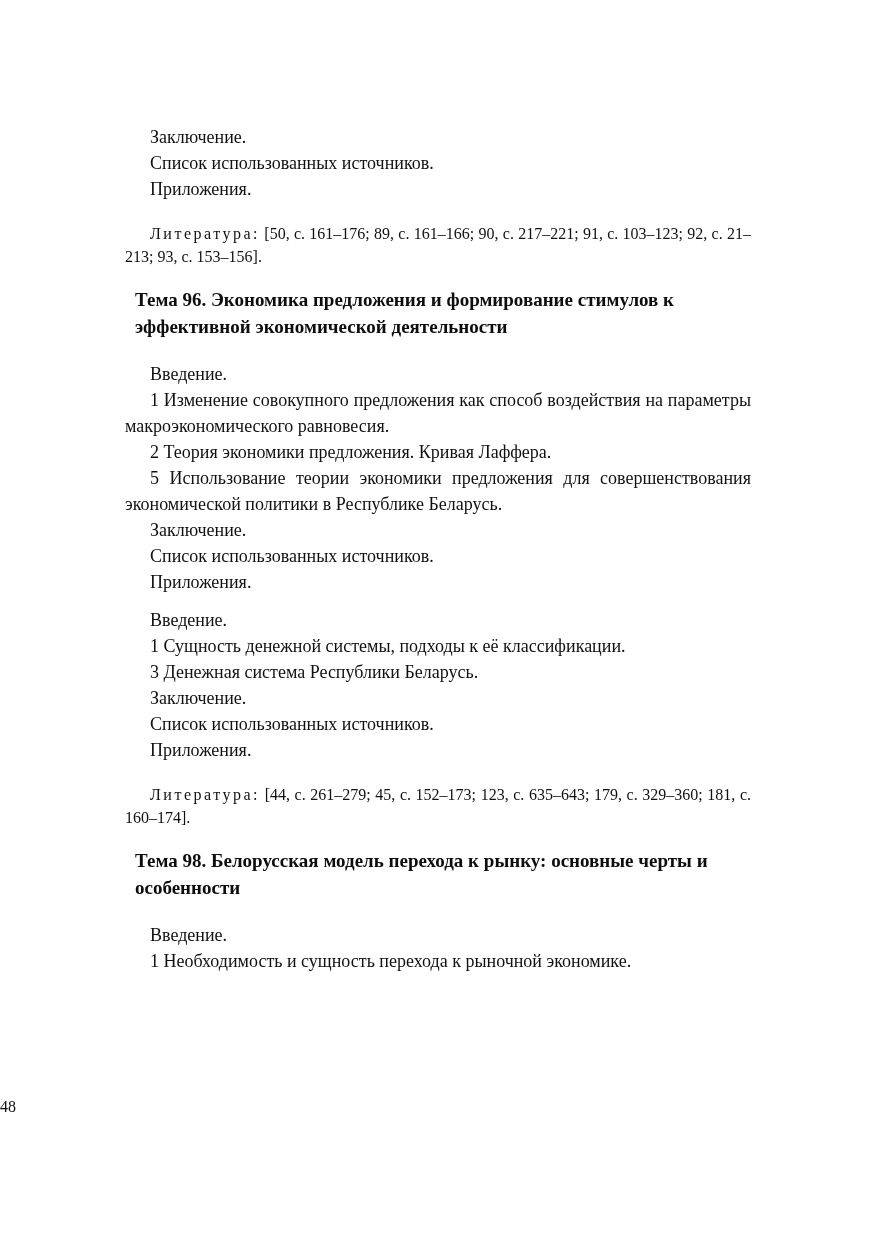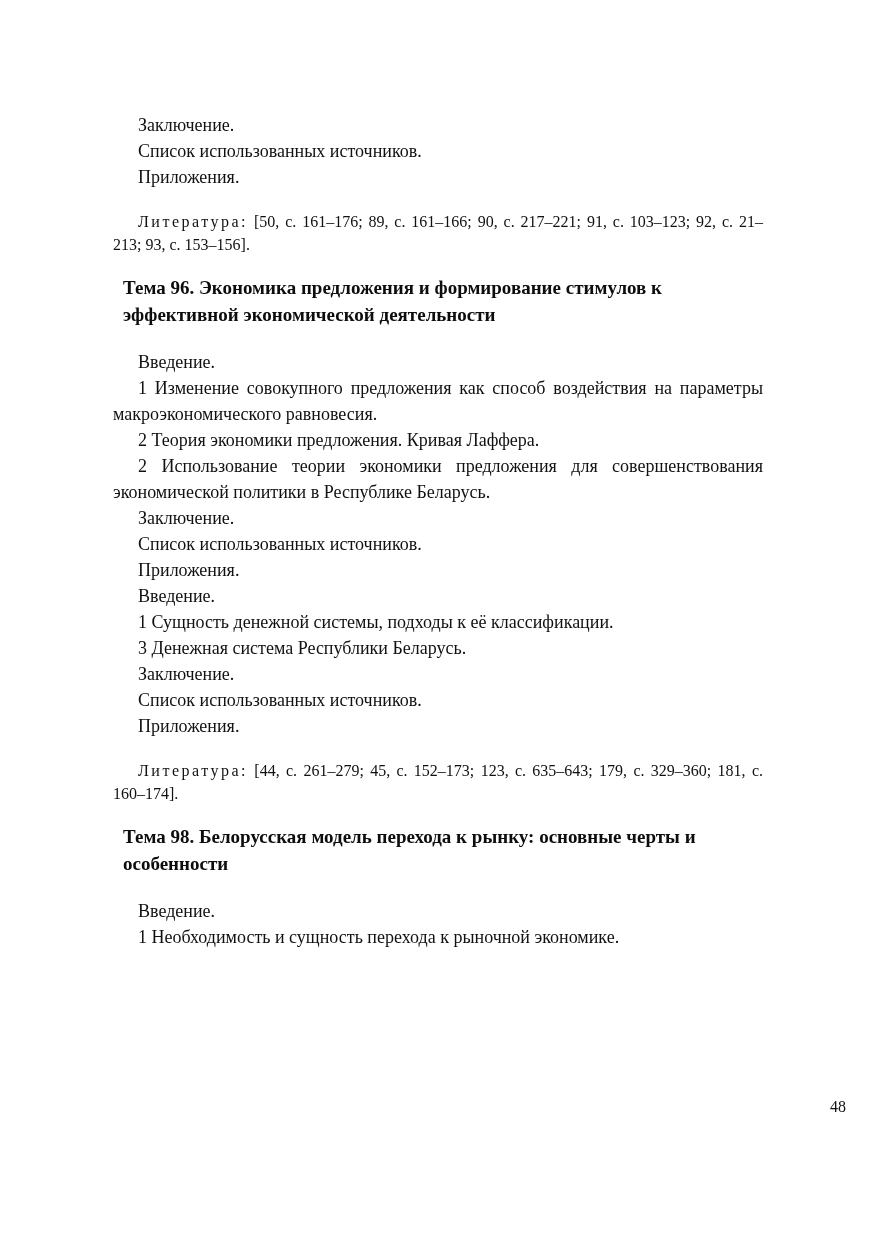--- a/index.html
+++ b/index.html
@@ -7,21 +7,21 @@
     position: relative;
     width: 874px;
     height: 1241px;
     background: #ffffff;
     color: #111111;
     font-family: "Liberation Serif", serif;
     box-sizing: border-box;
     padding: 112px 111px 0 113px;
     overflow: hidden;
   }
-  section { margin: 0; }
+  section { margin: 12px; }
   p.body-line {
     margin: 0;
     font-size: 18px;
     line-height: 26px;
     text-align: justify;
     text-indent: 25px;
   }
   h2.topic-heading {
     margin: 18px 10px 21px 10px;
     font-size: 19px;
@@ -36,21 +36,21 @@
     line-height: 22.5px;
     text-align: justify;
     text-indent: 25px;
   }
   .lit-label { letter-spacing: 2.5px; }
   .page-number {
     position: absolute;
     top: 1096px;
     left: 0;
     width: 846px;
-    text-align: right;
+    text-align: left;
     font-size: 16px;
     line-height: 22px;
     color: #111111;
   }
 </style>
 </head>
 <body>
 
 <div class="page">
 
@@ -59,21 +59,21 @@
     <p class="body-line">Список использованных источников.</p>
     <p class="body-line">Приложения.</p>
     <p class="literature"><span class="lit-label">Литература:</span> <span>[50, с. 161–176; 89, с. 161–166; 90, с. 217–221; 91, с. 103–123; 92, с. 21–213; 93, с. 153–156].</span></p>
   </section>
 
   <section>
     <h2 class="topic-heading">Тема 96. Экономика предложения и формирование стимулов к эффективной экономической деятельности</h2>
     <p class="body-line">Введение.</p>
     <p class="body-line">1 Изменение совокупного предложения как способ воздействия на параметры макроэкономического равновесия.</p>
     <p class="body-line">2 Теория экономики предложения. Кривая Лаффера.</p>
-    <p class="body-line">2 Использование теории экономики предложения для совершен­ствования экономической политики в Республике Беларусь.</p>
+    <p class="body-line">5 Использование теории экономики предложения для совершен­ствования экономической политики в Республике Беларусь.</p>
     <p class="body-line">Заключение.</p>
     <p class="body-line">Список использованных источников.</p>
     <p class="body-line">Приложения.</p>
   </section>
 
   <section>
     <p class="body-line">Введение.</p>
     <p class="body-line">1 Сущность денежной системы, подходы к её классификации.</p>
     <p class="body-line">3 Денежная система Республики Беларусь.</p>
     <p class="body-line">Заключение.</p>

